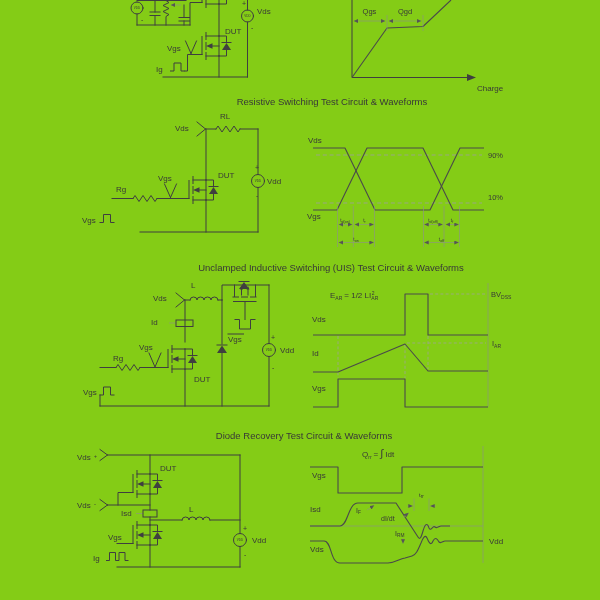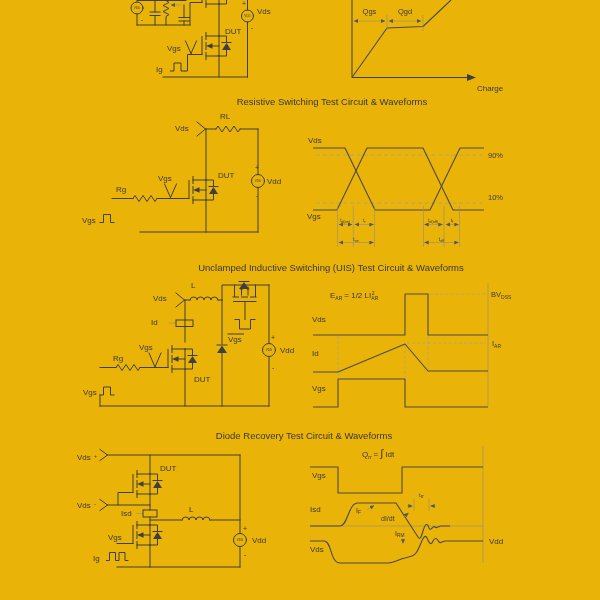--- a/index.html
+++ b/index.html
@@ -1,16 +1,16 @@
 <!DOCTYPE html>
 <html><head>
 <meta charset="utf-8">
 <style>
   html,body{margin:0;padding:0;background:#fff;}
-  #page{position:relative;width:600px;height:600px;background:#eab308;overflow:hidden;}
+  #page{position:relative;width:600px;height:600px;background:#84cc16;overflow:hidden;}
   svg{display:block;}
   svg text{fill:#383838;font-family:"Liberation Sans","DejaVu Sans",sans-serif;}
   .w{fill:none;stroke:#3f3f3f;stroke-width:1;stroke-linecap:square;}
   .tr{fill:none;stroke:#4a4a4a;stroke-width:1.1;stroke-linejoin:round;}
   .thin{fill:none;stroke:#8f8f8f;stroke-width:.6;}
   .dash{fill:none;stroke:#a0a0a0;stroke-width:.8;stroke-dasharray:4 2.8;}
   .dashv{fill:none;stroke:#a0a0a0;stroke-width:.7;stroke-dasharray:3 2.2;}
   .fil{fill:#3f3f3f;stroke:none;}
   #nmos path{stroke:#3f3f3f;fill:none;stroke-width:1;stroke-linecap:square;}
   #nmos polygon{fill:#3f3f3f;stroke:none;}

